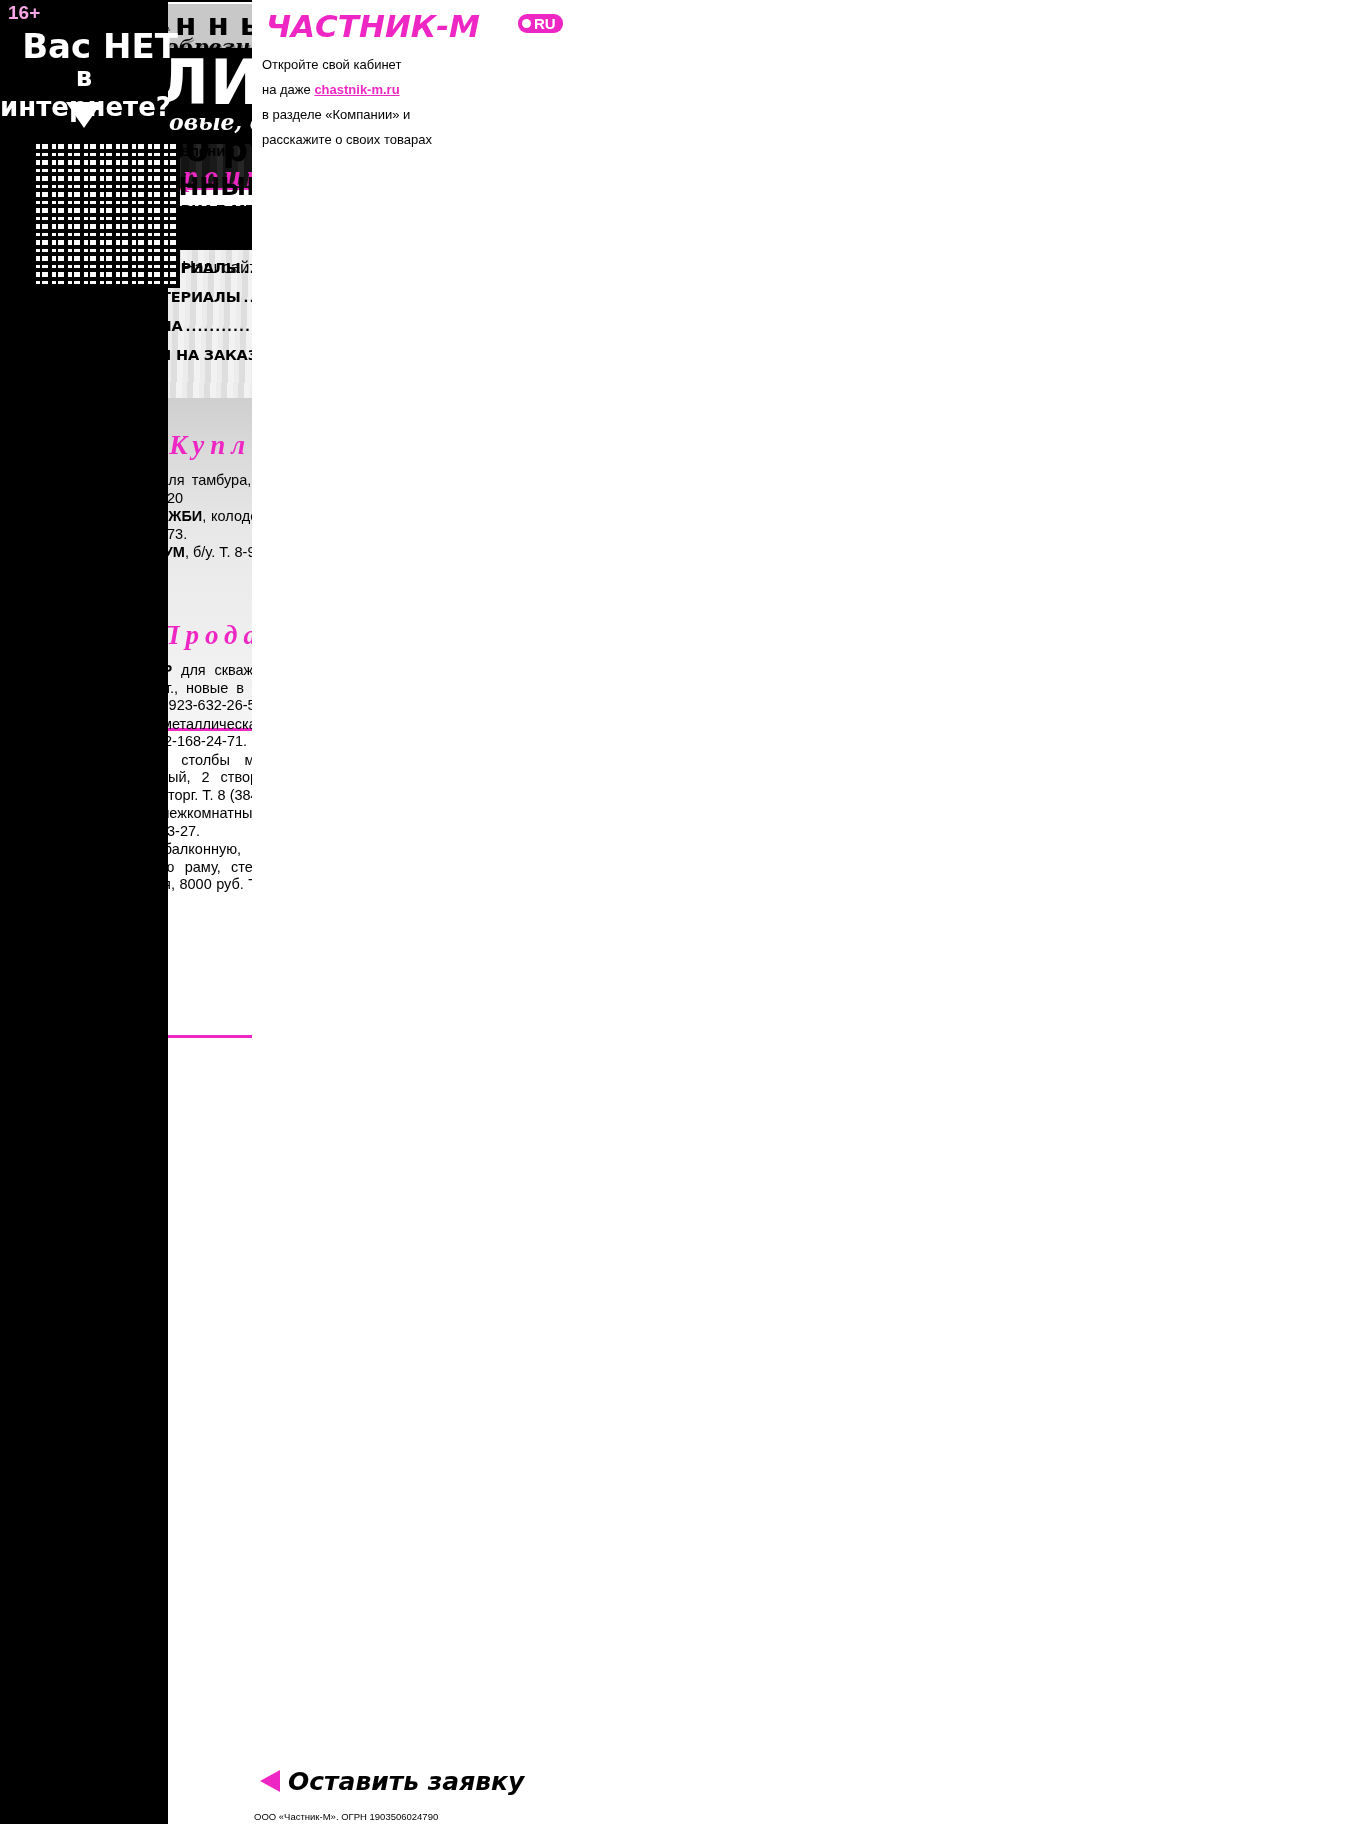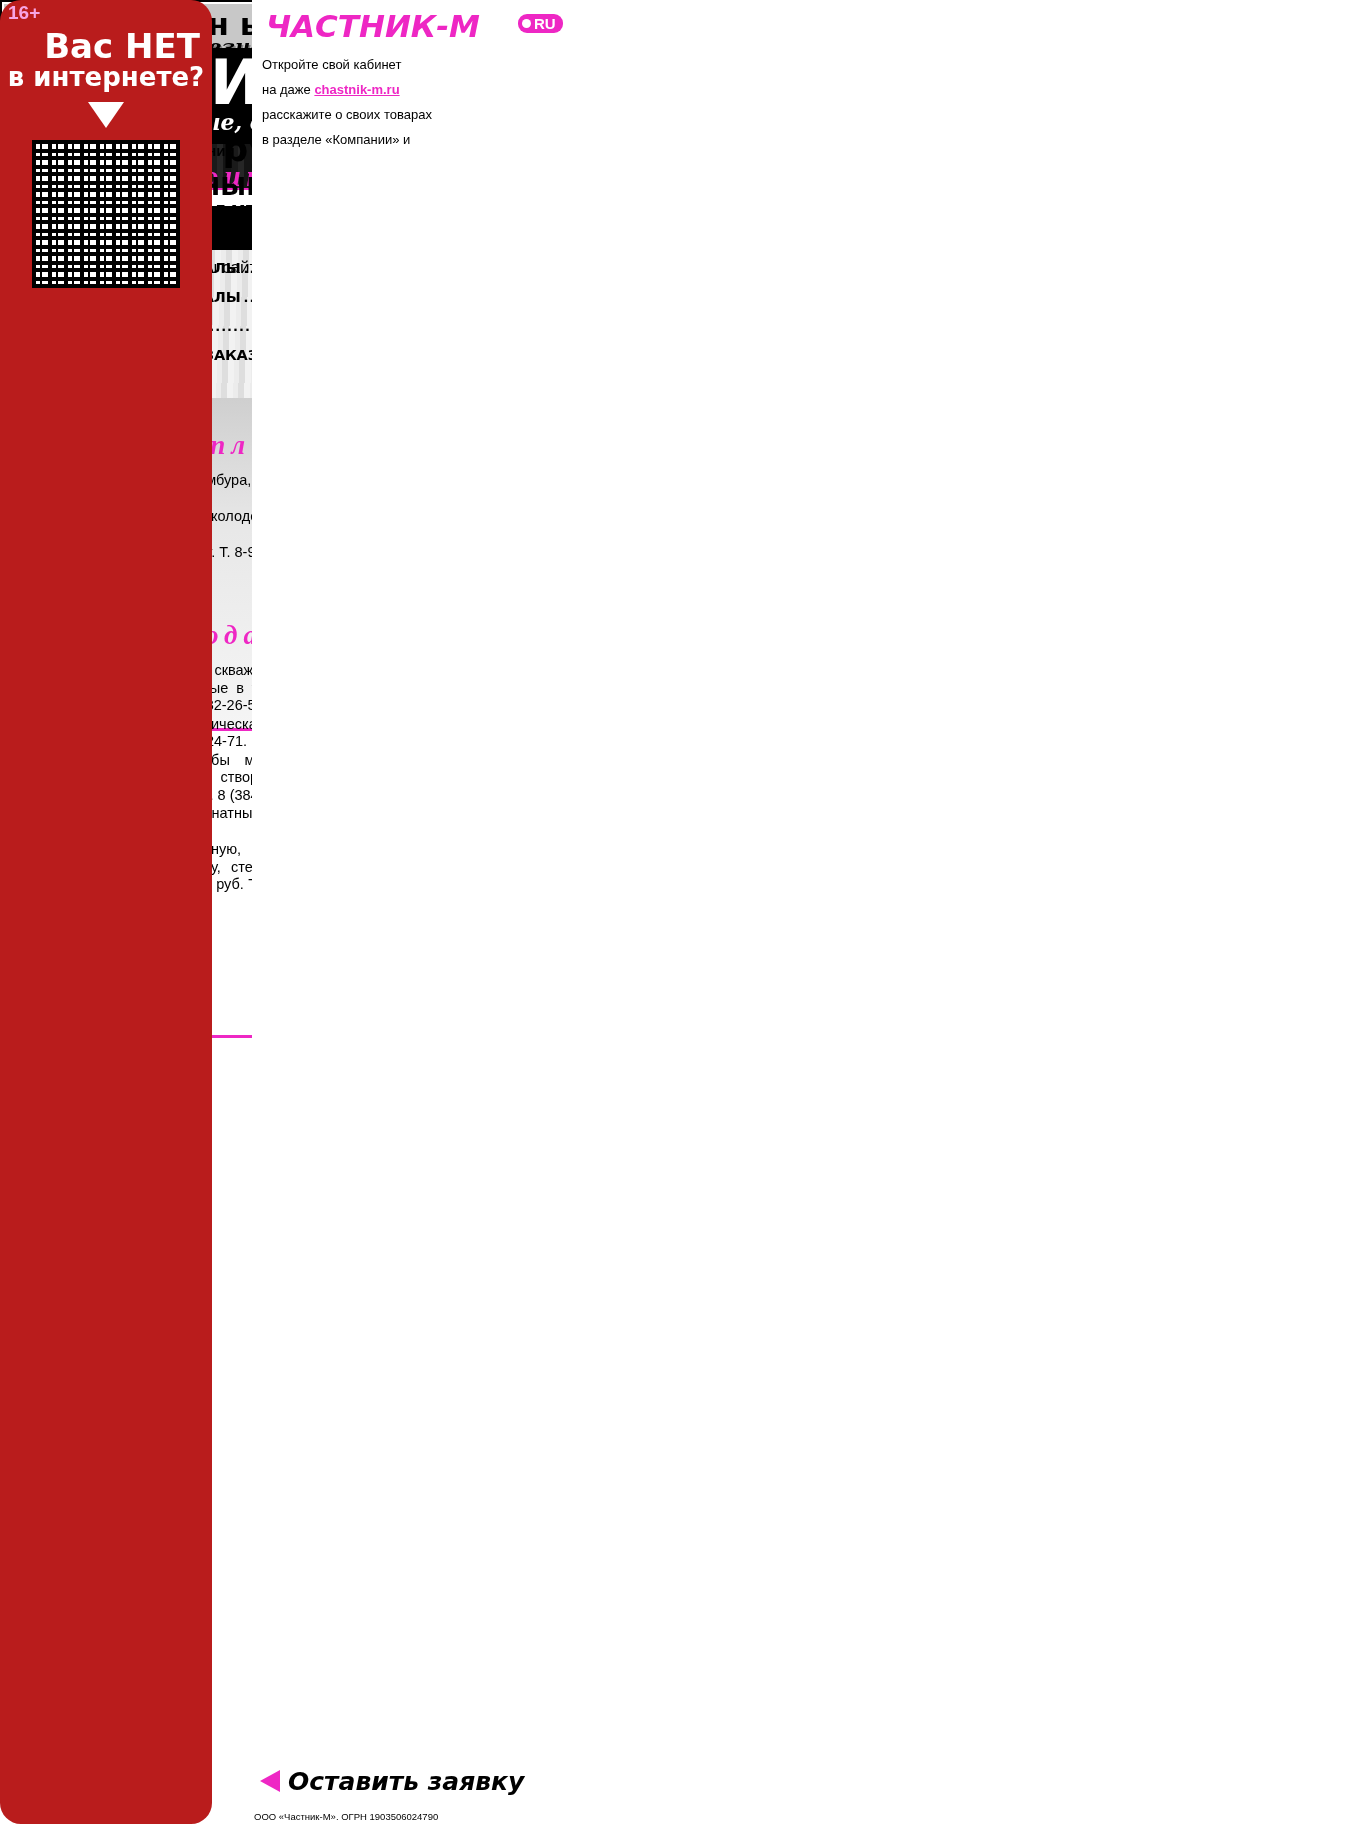--- a/index.html
+++ b/index.html
@@ -239,21 +239,21 @@
   .wt-qr { position:absolute; left:5px; top:5px; width:44px; height:44px; }
   .wt-1 { position:absolute; left:54px; top:3px; font-size:16px; font-weight:bold;
           font-family:"DejaVu Sans",sans-serif; }
   .wt-2 { position:absolute; left:54px; top:22px; font-size:12.5px; font-weight:bold;
           font-family:"DejaVu Sans",sans-serif; }
   .wt-3 { position:absolute; left:0; bottom:1px; width:100%; text-align:center;
           font-size:13px; font-weight:bold; color:#fff; }
 
   
   #ad-chast { left:703px; top:1392px; width:585px; height:310px; border:3px solid #ee27c4; }
-  .ch-left { position:absolute; left:0; top:0; width:212px; height:100%; background:#b91c1c; color:#fff;border-radius:21px; }
+  .ch-left { position:absolute; left:0; top:0; width:168px; height:100%; background:#000000; color:#fff; }
   .ch-16 { position:absolute; left:8px; top:2px; font-size:19px; color:#f7a5e4; font-weight:bold; }
   .ch-1 { position:absolute; left:16px; top:26px; width:100%; text-align:center;
           font-size:34px; font-weight:bold; font-family:"DejaVu Sans",sans-serif; }
   .ch-2 { position:absolute; left:0; top:62px; width:100%; text-align:center;
           font-size:26px; font-weight:bold; font-family:"DejaVu Sans",sans-serif; }
   .ch-arrow { position:absolute; left:50%; top:102px; margin-left:-18px;
               width:0; height:0; border-left:18px solid transparent;
               border-right:18px solid transparent; border-top:26px solid #fff; }
   .ch-qr { position:absolute; left:32px; top:140px; width:148px; height:148px; }
   .ch-right { position:absolute; left:212px; top:0; right:0; height:100%; background:#fff;margin-left:40px; }
@@ -544,22 +544,22 @@
       <div class="ch-2">в интернете?</div>
       <div class="ch-arrow"></div>
       <div class="ch-qr qrp"></div>
     </div>
     <div class="ch-right">
       <div class="ch-logo">ЧАСТНИК-М</div>
       <div class="ch-ru">RU</div>
       <div class="ch-body">
         <div>Откройте свой кабинет</div>
         <div><span>на даже </span><span class="lnk">chastnik-m.ru</span></div>
+        <div>в разделе «Компании» и</div>
         <div>расскажите о своих товарах</div>
-        <div>в разделе «Компании» и</div>
       </div>
       <div class="ch-cta-arrow"></div>
       <div class="ch-cta" style="left:36px;">Оставить заявку</div>
       <div class="ch-foot">ООО «Частник-М». ОГРН 1903506024790</div>
     </div>
   </div>
 
 </div>
 
 </body></html>

